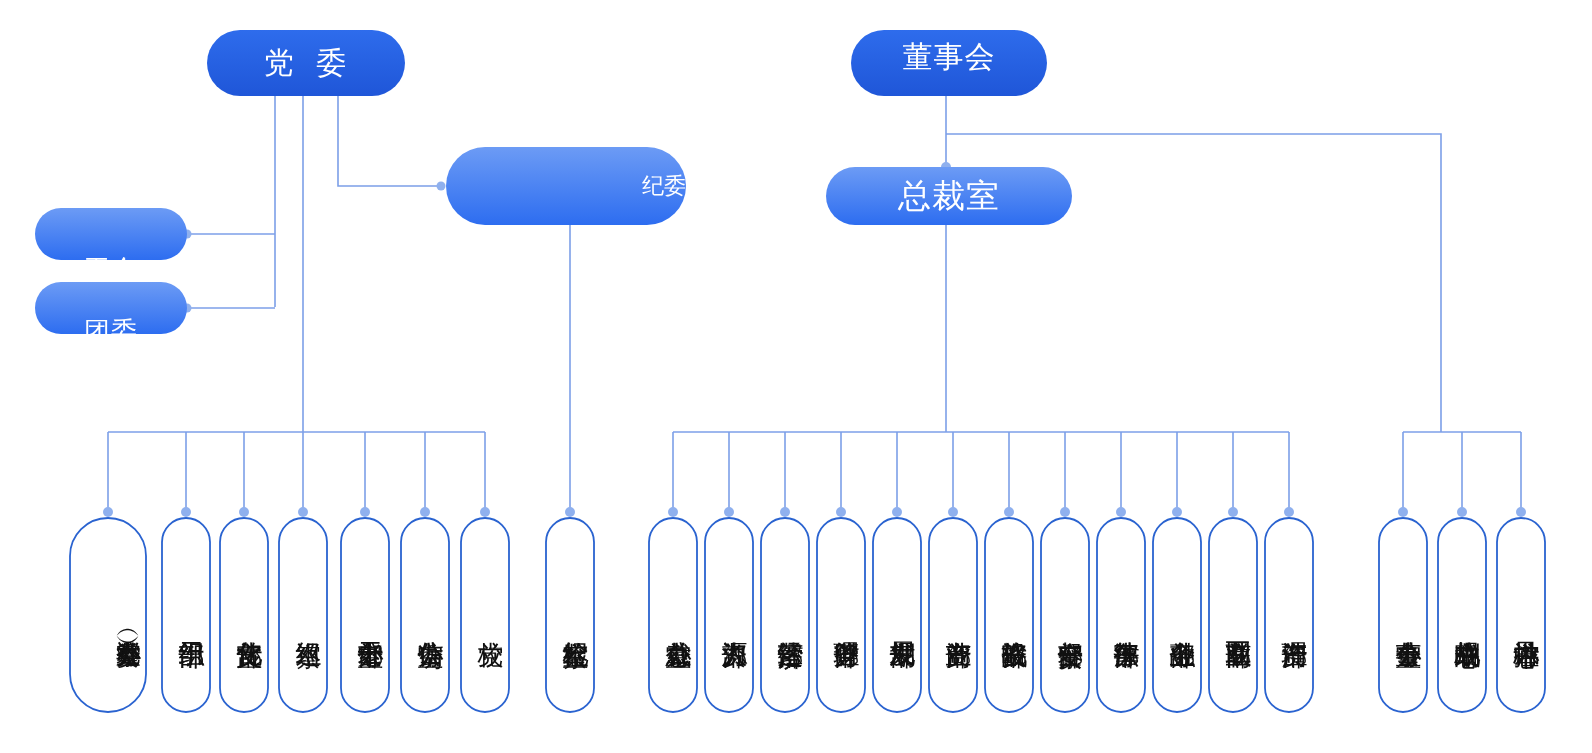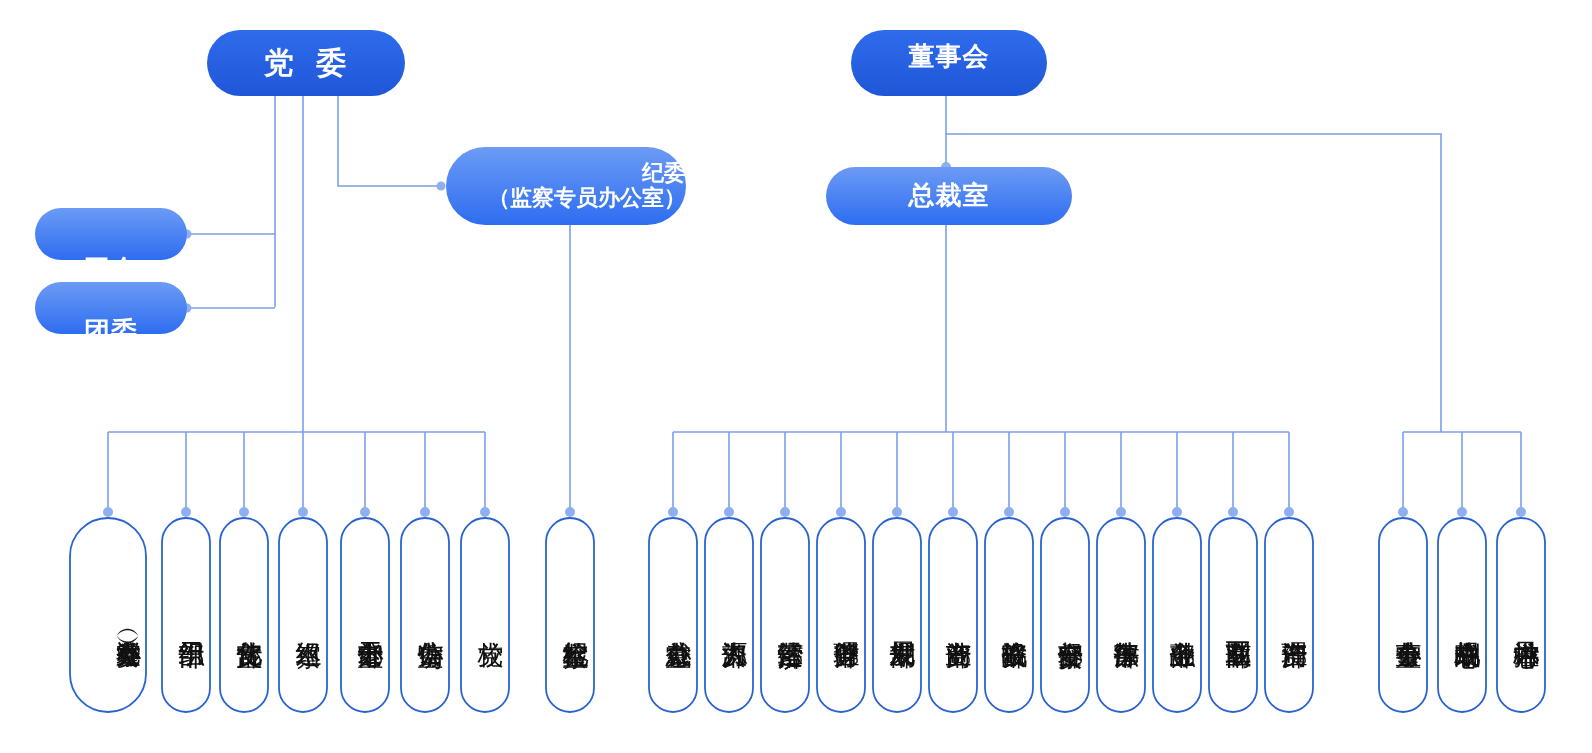--- a/index.html
+++ b/index.html
@@ -8,21 +8,21 @@
     font-family:"Liberation Sans","DejaVu Sans",sans-serif;
   }
   #chart{position:relative;width:1592px;height:753px;background:#fff;}
   svg{position:absolute;left:0;top:0;width:1592px;height:753px;}
 
   .node-label{
     position:absolute;
     display:flex;align-items:center;justify-content:center;
     pointer-events:none;
     color:#ffffff;
-    font-weight:700;
+    font-weight:400;
     line-height:1.12;
     text-align:center;
     white-space:pre;
   }
   .leaf-label{
     position:absolute;
     display:flex;
     flex-direction:row-reverse;
     align-items:flex-start;
     justify-content:center;
@@ -169,19 +169,19 @@
       <div class="leaf-label" style="left: 985px; top: 536px; width: 48px; height: 170px; font-size: 26px;"><span class="leaf-col">战略投资部</span></div>
       <div class="leaf-label" style="left: 1041px; top: 536px; width: 48px; height: 170px; font-size: 26px;"><span class="leaf-col">安全督察部</span></div>
       <div class="leaf-label" style="left: 1097px; top: 536px; width: 48px; height: 170px; font-size: 26px;"><span class="leaf-col">法律事务部</span></div>
       <div class="leaf-label" style="left: 1153px; top: 536px; width: 48px; height: 170px; font-size: 26px;"><span class="leaf-col">金融业务部</span></div>
       <div class="leaf-label" style="left: 1209px; top: 536px; width: 48px; height: 170px; font-size: 26px;"><span class="leaf-col">商业互联网部</span></div>
       <div class="leaf-label" style="left: 1265px; top: 536px; width: 48px; height: 170px; font-size: 26px;"><span class="leaf-col">资产清理部</span></div>
       <div class="leaf-label" style="left: 1379px; top: 536px; width: 48px; height: 170px; font-size: 26px;"><span class="leaf-col">董事会办公室</span></div>
       <div class="leaf-label" style="left: 1438px; top: 536px; width: 48px; height: 170px; font-size: 26px;"><span class="leaf-col">战略规划中心</span></div>
       <div class="leaf-label" style="left: 1497px; top: 536px; width: 48px; height: 170px; font-size: 26px;"><span class="leaf-col">审计风控中心</span></div>
       <div class="node-label" style="left: 207px; top: 30px; width: 198px; height: 66px; font-size: 30px; letter-spacing: 2px; flex-direction: column;"><span>党  委</span></div>
-      <div class="node-label" style="left: 851px; top: 30px; width: 196px; height: 54px; font-size: 26px; letter-spacing: 1px; flex-direction: column;"><span>董事会</span></div>
-      <div class="node-label" style="left: 446px; top: 147px; width: 240px; height: 78px; font-size: 22px; flex-direction: column; align-items: flex-end;"><span>纪委</span><span>（监察专员办公室）</span></div>
-      <div class="node-label" style="left: 826px; top: 167px; width: 246px; height: 58px; font-size: 26px; letter-spacing: 1px; flex-direction: column;"><span>总裁室</span></div>
+      <div class="node-label" style="left: 851px; top: 30px; width: 196px; height: 54px; font-size: 30px; letter-spacing: 1px; flex-direction: column;"><span>董事会</span></div>
+      <div class="node-label" style="left: 446px; top: 147px; width: 240px; height: 78px; font-size: 22px; flex-direction: column; align-items: flex-end;"><span>纪委</span></div>
+      <div class="node-label" style="left: 826px; top: 167px; width: 246px; height: 58px; font-size: 33px; letter-spacing: 1px; flex-direction: column;"><span>总裁室</span></div>
       <div class="node-label" style="left: 35px; top: 208px; width: 152px; height: 52px; font-size: 26px; letter-spacing: 1px; flex-direction: column; margin-top: 36px;"><span>工会</span></div>
       <div class="node-label" style="left: 35px; top: 282px; width: 152px; height: 52px; font-size: 26px; letter-spacing: 1px; flex-direction: column; margin-top: 24px;"><span>团委</span></div>
     </div>
 </div>
 
 </body></html>

